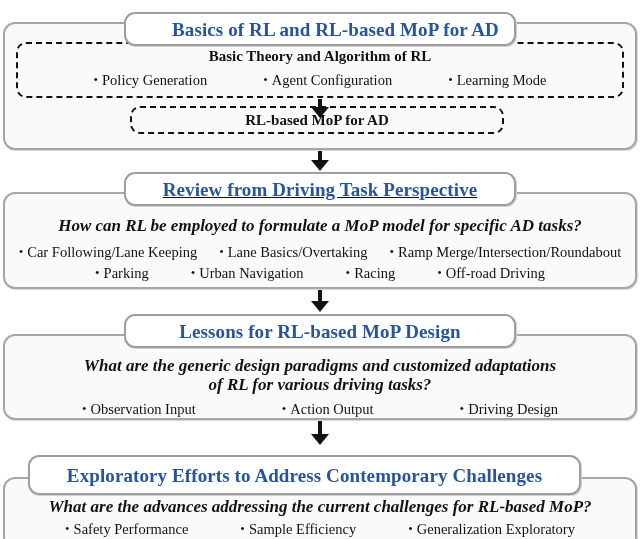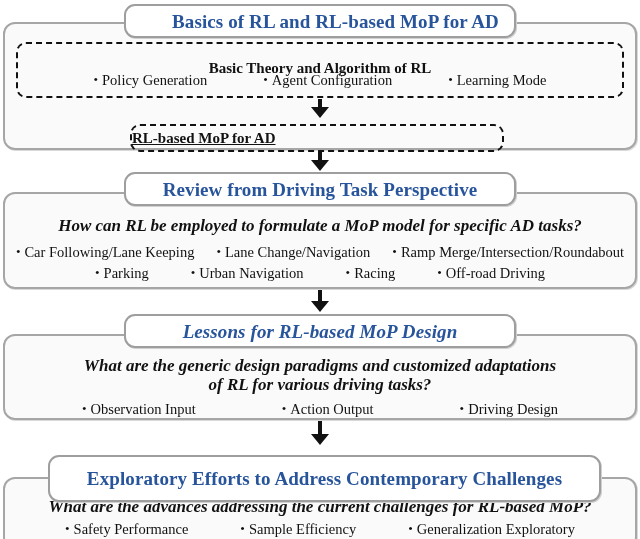--- a/index.html
+++ b/index.html
@@ -61,21 +61,21 @@
     position: absolute;
     box-sizing: border-box;
     border: 2.5px dashed #111111;
     border-radius: 10px;
     background: transparent;
   }
   .dashed-heading {
     text-align: center;
     font-weight: bold;
     font-size: 15px;
-    margin-top: 16px;
+    margin-top: 4px;
     line-height: 1.1;
   }
 
   
   .question {
     position: absolute;
     width: 100%;
     text-align: center;
     font-style: italic;
     font-weight: bold;
@@ -131,21 +131,21 @@
     border-top: 11px solid #111111;
   }
 </style>
 </head>
 <body>
 
 <div class="canvas">
 
   <div class="section" style="top:22px; height:128px;"></div>
 
-  <div class="title-box" style="left:124px; top:4px; width:392px; height:34px;padding-left:31px;">
+  <div class="title-box" style="left:124px; top:12px; width:392px; height:34px;padding-left:31px;">
     <span class="title-text">Basics of RL and RL-based MoP for AD</span>
   </div>
 
   <div class="dashed-box" style="left:16px; top:42px; width:608px; height:56px;">
     <div class="dashed-heading">Basic Theory and Algorithm of RL</div>
     <div class="bullet-row" style="top:28px; gap:56px; font-size:14.5px;">
       <span class="bullet-item">
         <span class="bullet-dot">•</span>
         <span>Policy Generation</span>
       </span>
@@ -158,45 +158,45 @@
         <span>Learning Mode</span>
       </span>
     </div>
   </div>
 
   <div class="arrow" style="left:311px; top:99px; height:18px;">
     <div class="shaft" style="height:10px;"></div>
     <div class="head" style="top:8px;"></div>
   </div>
 
-  <div class="dashed-box" style="left:130px; top:124px; width:374px; height:28px; display:flex; align-items:center; justify-content:flex-start;text-decoration:underline;">
+  <div class="dashed-box" style="left:130px; top:106px; width:374px; height:28px; display:flex; align-items:center; justify-content:center;">
     <div class="dashed-heading" style="margin-top:0;">RL-based MoP for AD</div>
   </div>
 
   <div class="arrow" style="left:311px; top:151px; height:20px;">
     <div class="shaft" style="height:11px;"></div>
     <div class="head" style="top:9px;"></div>
   </div>
 
   <div class="section" style="top:192px; height:97px;"></div>
 
-  <div class="title-box" style="left:124px; top:172px; width:392px; height:34px;">
+  <div class="title-box" style="left:124px; top:172px; width:392px; height:34px;text-decoration:underline;">
     <span class="title-text">Review from Driving Task Perspective</span>
   </div>
 
   <div class="question" style="top:216px;">How can RL be employed to formulate a MoP model for specific AD tasks?</div>
 
   <div class="bullet-row" style="top:244px; gap:22px;">
     <span class="bullet-item">
       <span class="bullet-dot">•</span>
       <span>Car Following/Lane Keeping</span>
     </span>
     <span class="bullet-item">
       <span class="bullet-dot">•</span>
-      <span>Lane Change/Navigation</span>
+      <span>Lane Basics/Overtaking</span>
     </span>
     <span class="bullet-item">
       <span class="bullet-dot">•</span>
       <span>Ramp Merge/Intersection/Roundabout</span>
     </span>
   </div>
 
   <div class="bullet-row" style="top:265px; gap:42px;">
     <span class="bullet-item">
       <span class="bullet-dot">•</span>
@@ -216,21 +216,21 @@
     </span>
   </div>
 
   <div class="arrow" style="left:311px; top:290px; height:22px;">
     <div class="shaft" style="height:13px;"></div>
     <div class="head" style="top:11px;"></div>
   </div>
 
   <div class="section" style="top:334px; height:86px;"></div>
 
-  <div class="title-box" style="left:124px; top:314px; width:392px; height:34px;font-style:italic;">
+  <div class="title-box" style="left:124px; top:314px; width:392px; height:34px;">
     <span class="title-text">Lessons for RL-based MoP Design</span>
   </div>
 
   <div class="question" style="top:375px;">of RL for various driving tasks?</div>
   <div class="question" style="top:356px;">What are the generic design paradigms and customized adaptations</div>
 
   <div class="bullet-row" style="top:401px; gap:86px;">
     <span class="bullet-item">
       <span class="bullet-dot">•</span>
       <span>Observation Input</span>
@@ -245,21 +245,21 @@
     </span>
   </div>
 
   <div class="arrow" style="left:311px; top:421px; height:24px;">
     <div class="shaft" style="height:15px;"></div>
     <div class="head" style="top:13px;"></div>
   </div>
 
   <div class="section" style="top:477px; height:72px;"></div>
 
-  <div class="title-box" style="left:48px; top:455px; width:553px; height:47px;">
+  <div class="title-box" style="left:28px; top:455px; width:553px; height:40px;">
     <span class="title-text">Exploratory Efforts to Address Contemporary Challenges</span>
   </div>
 
   <div class="question" style="top:497px;">What are the advances addressing the current challenges for RL-based MoP?</div>
 
   <div class="bullet-row" style="top:521px; gap:52px;">
     <span class="bullet-item">
       <span class="bullet-dot">•</span>
       <span>Safety Performance</span>
     </span>

